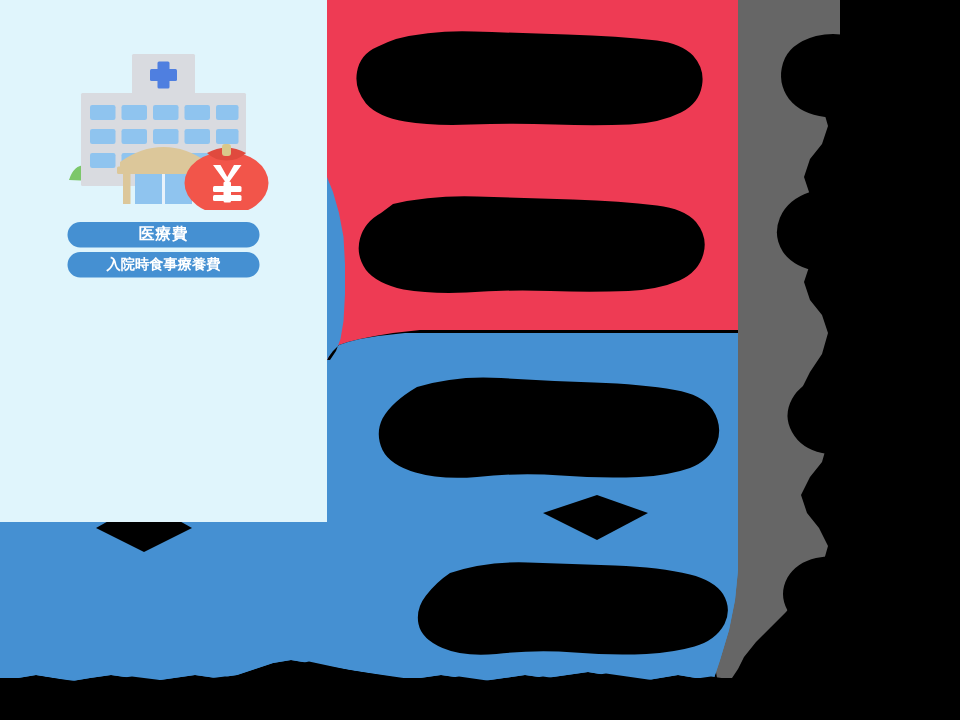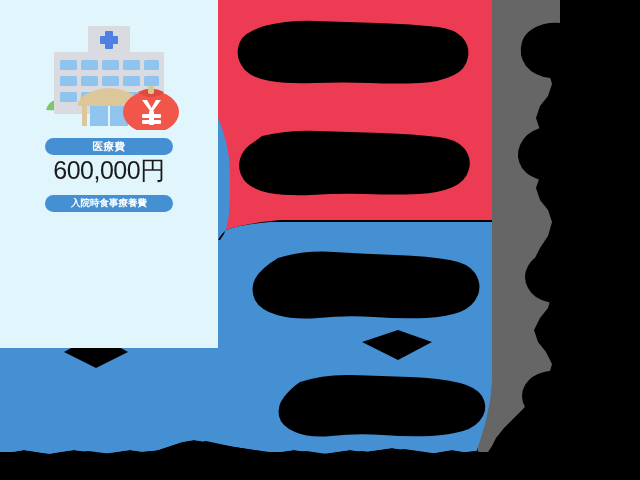--- a/index.html
+++ b/index.html
@@ -28,21 +28,21 @@
 
   
   #infoCard {
     position: absolute;
     left: 0;
     top: 0;
     width: 218px;
     height: 348px;
     background: #e0f5fc;
     box-sizing: border-box;
-    padding-top: 18px;
+    padding-top: 28px;
     display: flex;
     flex-direction: column;
     align-items: center;
   }
 
   
   #hospitalIcon {
     position: relative;
     width: 142px;
     height: 112px;
@@ -209,19 +209,18 @@
         <g fill="#ffffff">
           <rect x="111" y="93" width="5" height="14" rx="1"></rect>
           <rect x="104" y="96" width="19" height="4" rx="1"></rect>
           <rect x="104" y="102" width="19" height="4" rx="1"></rect>
           <polygon points="113.5,95 104,82 109,82 113.5,90 118,82 123,82"></polygon>
         </g>
       </svg>
     </div>
 
     <div class="badge">医療費</div>
-    <div class="amount">600,000円</div>
 
 
     <div class="badge tight">入院時食事療養費</div>
   </div>
 
 </div>
 
 </body></html>

